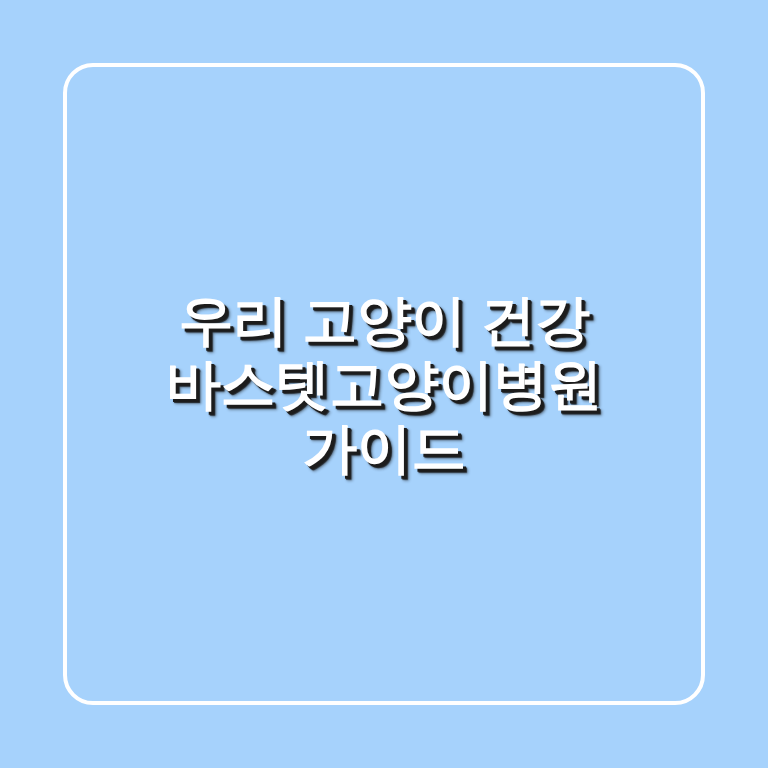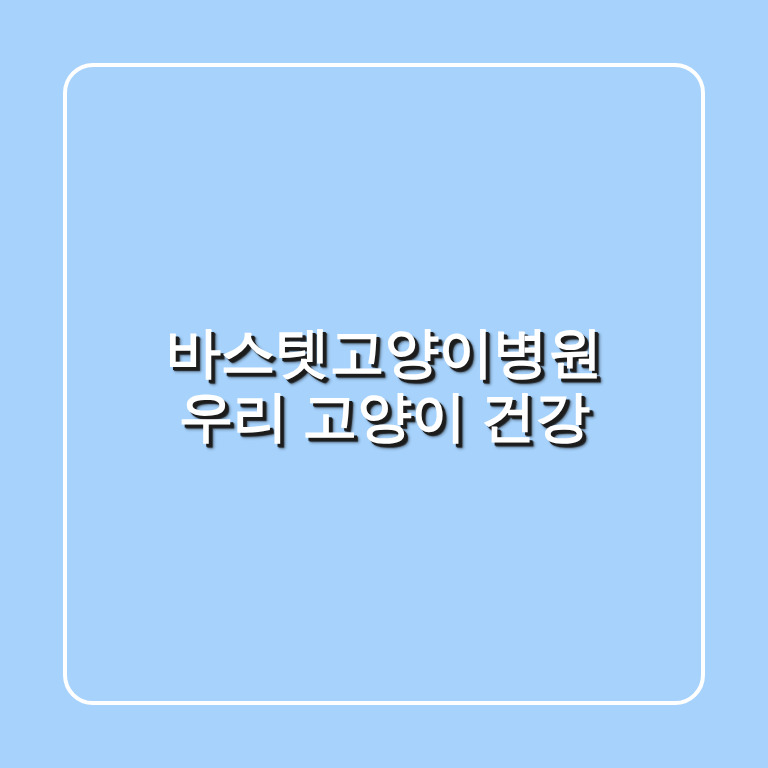--- a/index.html
+++ b/index.html
@@ -67,17 +67,18 @@
   }
 </style>
 </head>
 <body>
 
 <div id="poster">
 
   <div id="frame"></div>
 
   <div id="headline">
+    <span class="headline-line">우리 고양이 건강</span>
     <span class="headline-line">바스텟고양이병원</span>
-    <span class="headline-line">우리 고양이 건강</span>
+    <span class="headline-line">가이드</span>
   </div>
 
 </div>
 
 </body></html>

